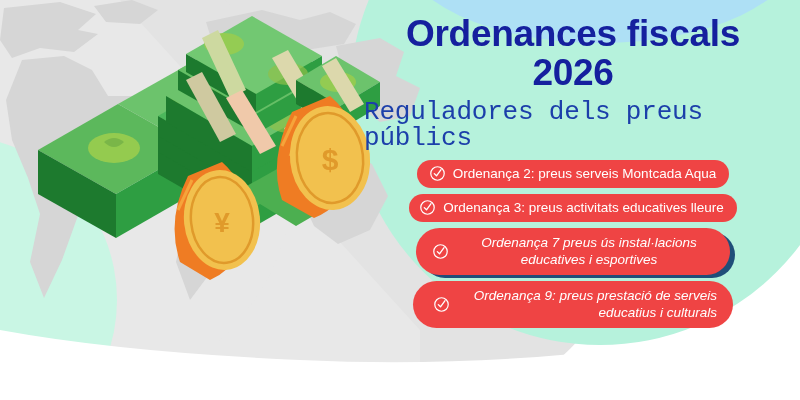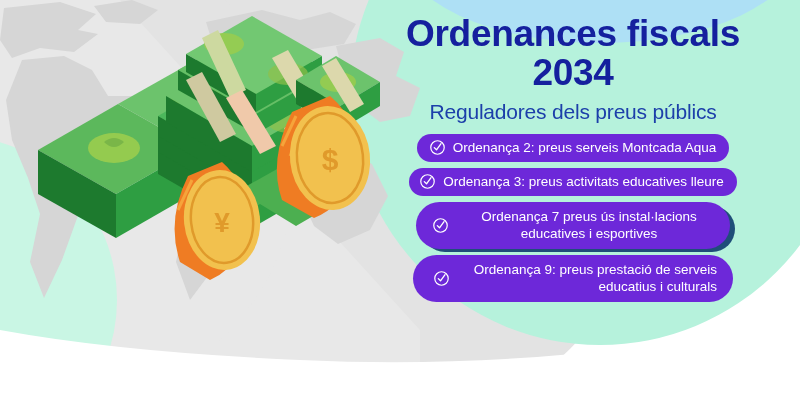--- a/index.html
+++ b/index.html
@@ -35,25 +35,26 @@
     font-size:37px;
     line-height:39px;
     font-weight:bold;
     color:#15209e;
     text-align:center;
     letter-spacing:-0.3px;
     width:400px;
   }
   .subtitle {
     margin-top:7px;
-    font-size:21px;
+    font-size:26px;
     line-height:26px;
     font-weight:normal;
     color:#1c3faa;
     letter-spacing:-0.2px;
+    font-family:Liberation Mono, monospace;
   }
 
   .pill-list {
     margin-top:9px;
     width:418px;
     display:flex;
     flex-direction:column;
     align-items:center;
   }
 
@@ -63,42 +64,42 @@
     position:absolute;
     left:6px; top:4px;
     right:-5px; bottom:-3px;
     background:#1f4e79;
     border-radius:999px;
     z-index:0;
   }
   .pill {
     position:relative;
     z-index:1;
-    background:#6d28d9;
+    background:#ef4444;
     color:#ffffff;
     border-radius:999px;
     display:flex;
     align-items:center;
     gap:7px;
     padding:5px 13px 6px 11px;
     font-size:13.5px;
     line-height:17px;
     white-space:nowrap;
   }
   .pill.two-line { padding:6px 16px 7px 11px; }
   .pill-icon {
     flex:0 0 auto;
     width:17px; height:17px;
     display:block;
   }
   .pill-text {
     text-align:center;
     white-space:normal;
   }
-  .pill.two-line .pill-text { width:250px; }
+  .pill.two-line .pill-text { width:250px;font-style:italic; }
 
   
   .p0 .pill { padding-left:12px; }
   .p1 .pill { padding-left:10px;align-items:flex-end; }
   .p2 .pill { padding-left:14px; }
   .p2 .pill .pill-text { margin-left:11px; margin-right:6px; }
   .p3 .pill { padding-left:16px; }
   .p3 .pill .pill-text { margin-left:8px; }
   .p4 .pill { padding-left:20px; }
   .p4 .pill .pill-text { margin-left:10px;text-align:right; }
@@ -258,21 +259,21 @@
 
         <path d="M 0 400 L 800 400 L 800 318 Q 560 372 300 360 Q 120 352 0 330 Z" fill="#ffffff"></path>
       </g>
     </svg>
   </div>
 
   <div class="content">
 
     <div class="title">
       <span>Ordenances fiscals</span><br>
-      <span>2034</span>
+      <span>2026</span>
     </div>
 
     <div class="subtitle">Reguladores dels preus públics</div>
 
     <div class="pill-list">
 
       <div class="pill-wrap p0">
         <div class="pill">
           <svg class="pill-icon" viewBox="0 0 24 24">
             <circle cx="12" cy="12" r="9.5" fill="none" stroke="#ffffff" stroke-width="1.7"></circle>

